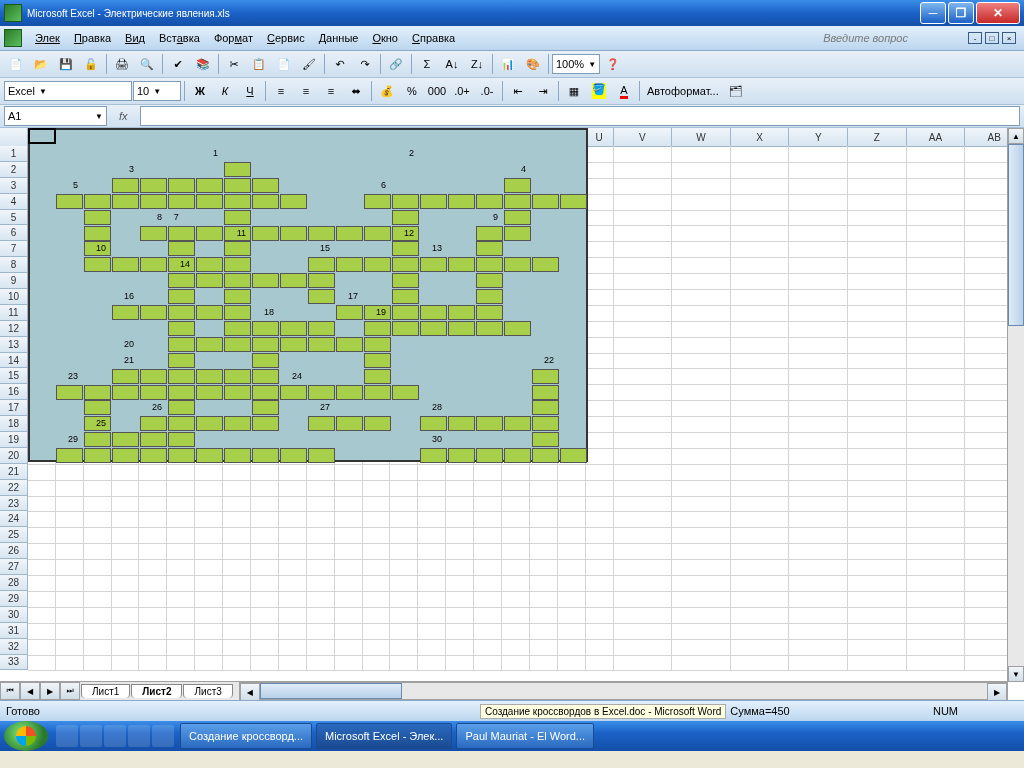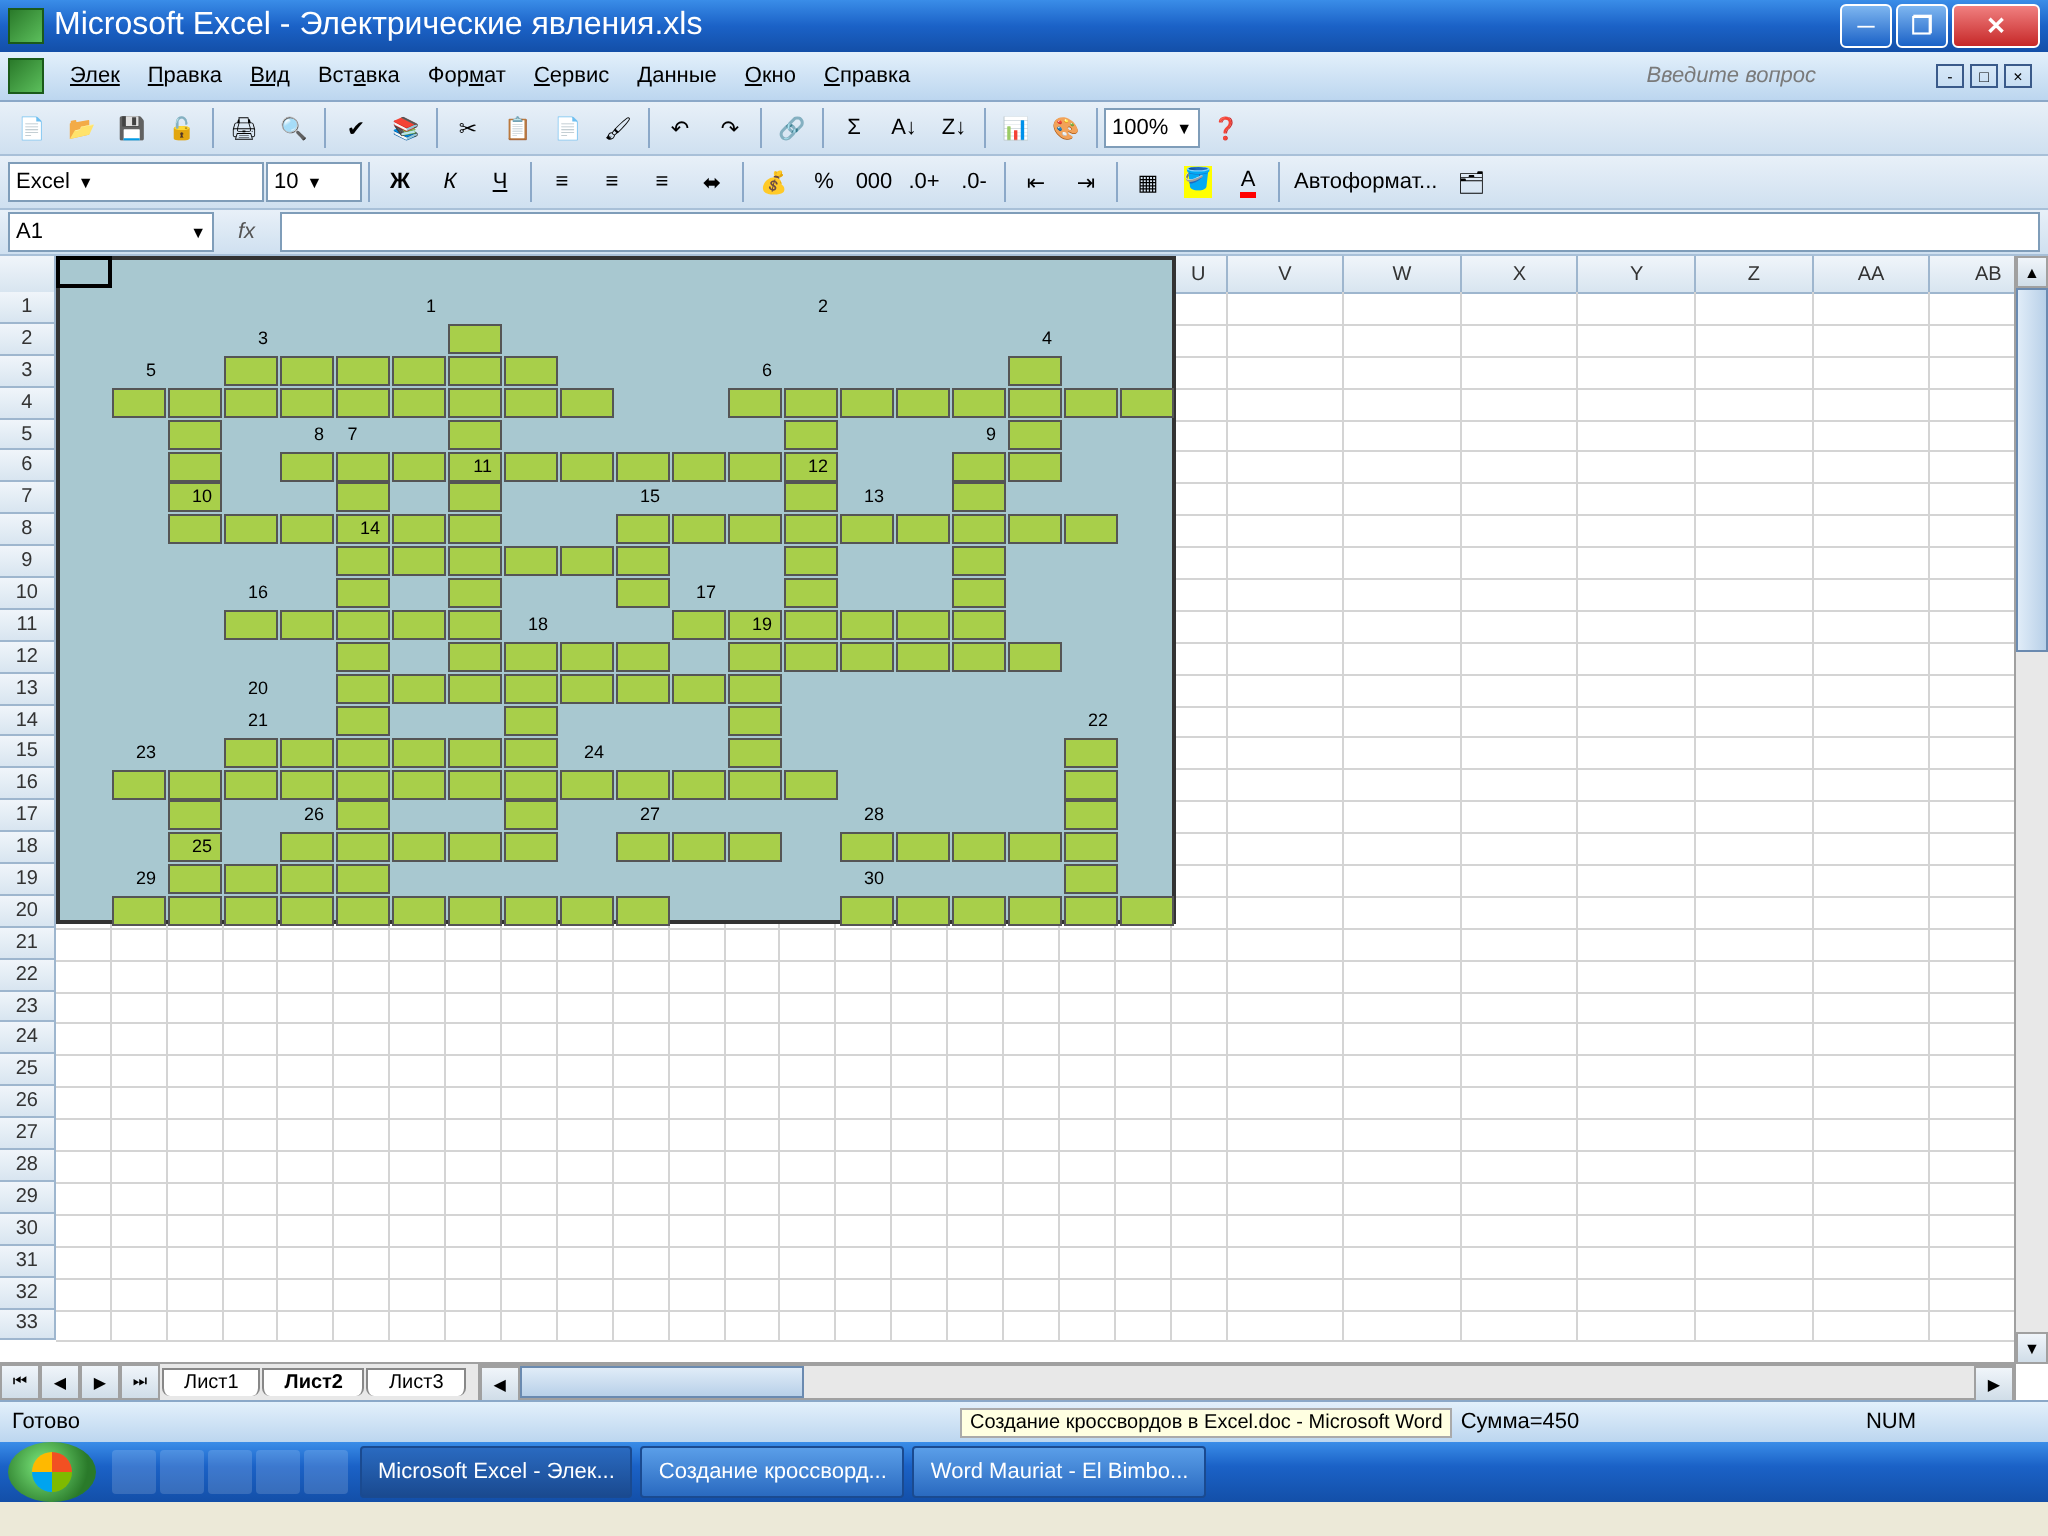--- a/index.html
+++ b/index.html
@@ -1,18 +1,18 @@
 <!DOCTYPE html>
 <html><head>
 <meta charset="utf-8">
 <style>
 html,body{margin:0;padding:0;font-family:Tahoma,Arial,sans-serif;font-size:11px;color:#000;background:#ece9d8;overflow:hidden;width:1024px;height:768px}
 .titlebar{height:26px;background:linear-gradient(to bottom,#3a8de8 0%,#1b62c7 50%,#134fa8 100%);display:flex;align-items:center;color:#fff;padding:0 4px;position:relative}
 .titlebar .icon{width:16px;height:16px;background:linear-gradient(135deg,#2a7a2a,#5cbf5c);margin-right:5px;border:1px solid #1a5a1a}
-.titlebar .title{flex:1;font-size:16px}
+.titlebar .title{flex:1;font-size:10px}
 .winbtns{display:flex;gap:2px}
 .winbtn{width:24px;height:20px;border:1px solid #fff;border-radius:3px;display:flex;align-items:center;justify-content:center;font-weight:bold;font-size:12px}
 .winbtn.min,.winbtn.rest{background:linear-gradient(to bottom,#7eb6f0,#1b62c7)}
 .winbtn.close{width:42px;background:linear-gradient(to bottom,#f08080,#c62828)}
 .menubar{height:24px;background:linear-gradient(to bottom,#e3f0fb,#bcd6ef);display:flex;align-items:center;padding:0 4px;border-bottom:1px solid #8ba8c8}
 .appicon{width:16px;height:16px;background:linear-gradient(135deg,#2a7a2a,#5cbf5c);margin-right:6px;border:1px solid #1a5a1a}
 .menubar .m{padding:2px 7px;cursor:default}
 .menubar .m u{text-decoration:underline}
 .menubar .q{margin-left:auto;margin-right:60px;color:#7a7a7a;font-style:italic}
 .mdi{margin-right:4px;display:flex;gap:3px}
@@ -1482,16 +1482,16 @@
 
 <div class="taskbar">
   <div class="start"></div>
   <div class="ql">
     <div class="q"></div>
     <div class="q"></div>
     <div class="q"></div>
     <div class="q"></div>
     <div class="q"></div>
   </div>
+  <div class="tbtn">Создание кроссворд...</div>
   <div class="tbtn act">Microsoft Excel - Элек...</div>
-  <div class="tbtn">Создание кроссворд...</div>
-  <div class="tbtn">Word Mauriat - El Bimbo...</div>
+  <div class="tbtn">Paul Mauriat - El Word...</div>
 </div>
 
 </body></html>

